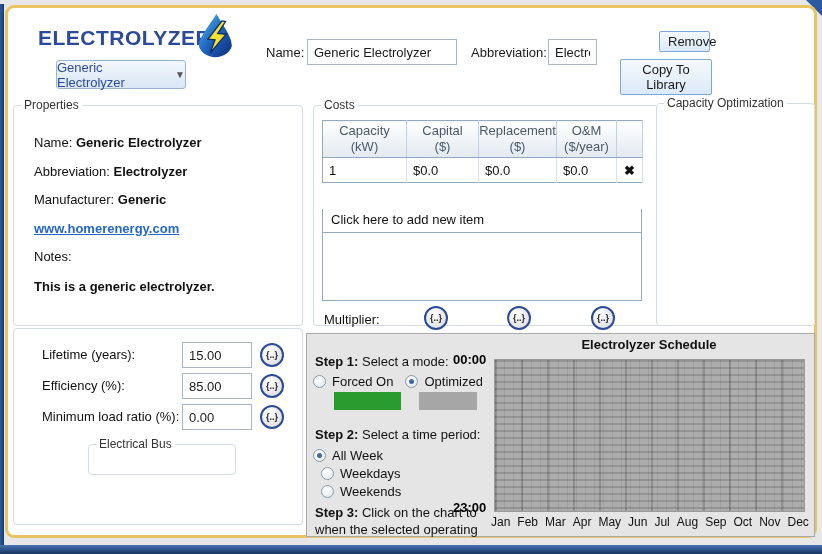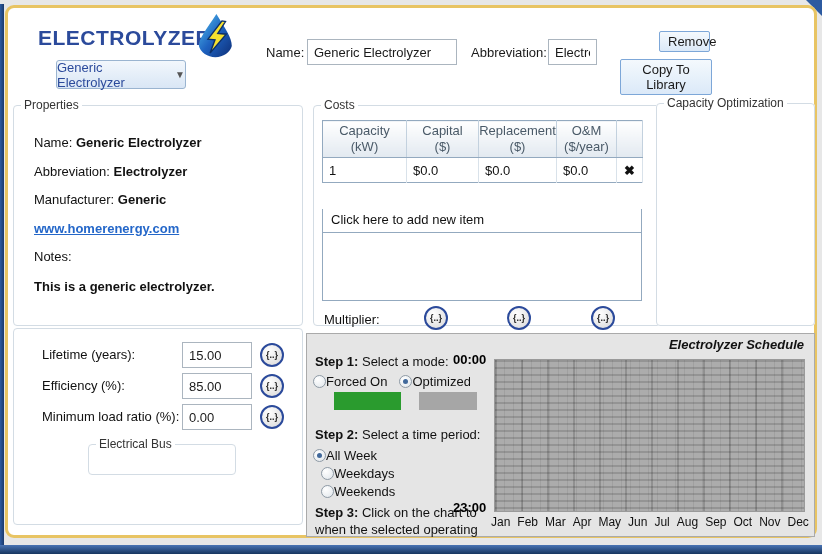--- a/index.html
+++ b/index.html
@@ -76,30 +76,30 @@
   .opt-row.sel { background:#cfcfcf; }
 
   
   .param-row { position:absolute; left:0; width:100%; height:26px; }
   .param-row .lbl { position:absolute; left:28px; top:5px; font-size:13px; color:#111; }
   .param-row input { left:168px; top:0; width:70px; }
   .param-row .brace-btn { position:absolute; left:246px; top:1px; }
 
   .radio { width:13px; height:13px; border-radius:50%; border:1px solid #8e9aa5; background:radial-gradient(circle at 35% 30%,#fff,#dfe5ea); display:inline-block; flex:0 0 13px; position:relative; }
   .radio.sel::after { content:""; position:absolute; left:3px; top:3px; width:5px; height:5px; border-radius:50%; background:#41699b; }
-  .radio-item { display:flex; align-items:center; font-size:13px; color:#111; }
+  .radio-item { display:flex; align-items:center; gap:6px; font-size:13px; color:#111; }
 
   
   .sched { position:absolute; left:298px; top:325px; width:509px; height:204px; background:#e5e5e5; border:1px solid #aaaaaa; }
   .step-line { position:absolute; font-size:13px; color:#111; }
   .step-line b { font-weight:bold; }
   .swatch { position:absolute; height:18px; }
   .clip { overflow:hidden; white-space:nowrap; }
   .timelbl { position:absolute; font-size:13px; font-weight:bold; color:#000; }
-  .chart-title { position:absolute; left:187px; top:3px; width:310px; text-align:right; font-size:13px; font-weight:bold; color:#111;font-style:italic; }
+  .chart-title { position:absolute; left:187px; top:3px; width:310px; text-align:center; font-size:13px; font-weight:bold; color:#111; }
   .chart {
     position:absolute; left:187px; top:25px; width:311px; height:153px;
     background-color:#acacac;
     background-image:
       repeating-linear-gradient(to right, rgba(0,0,0,0.16) 0 2px, transparent 2px 26px),
       repeating-linear-gradient(to right, rgba(0,0,0,0.07) 0 1px, transparent 1px 9px),
       repeating-linear-gradient(to bottom, rgba(0,0,0,0.14) 0 2px, transparent 2px 7px);
     border:1px solid #9a9a9a;
   }
   .months { position:absolute; left:184px; top:181px; width:318px; display:flex; justify-content:space-between; font-size:12px; color:#111; }

